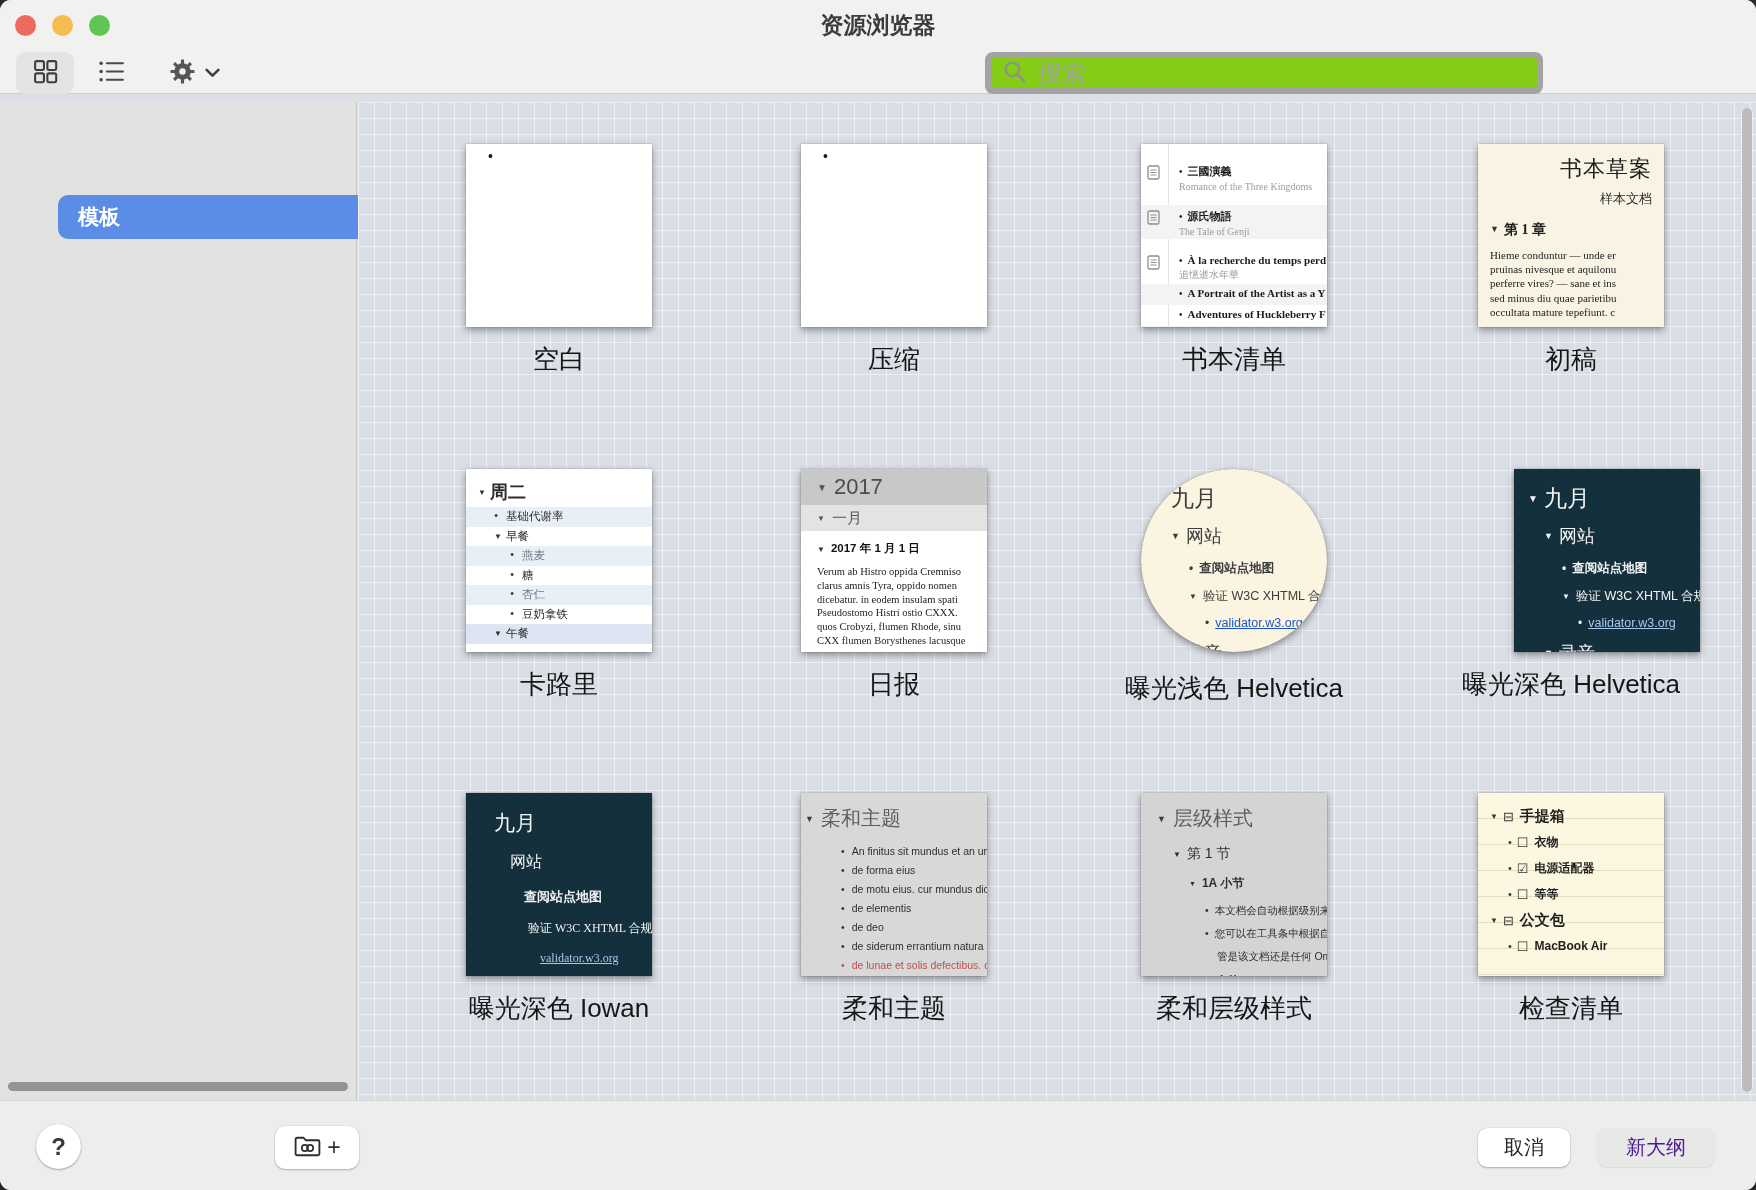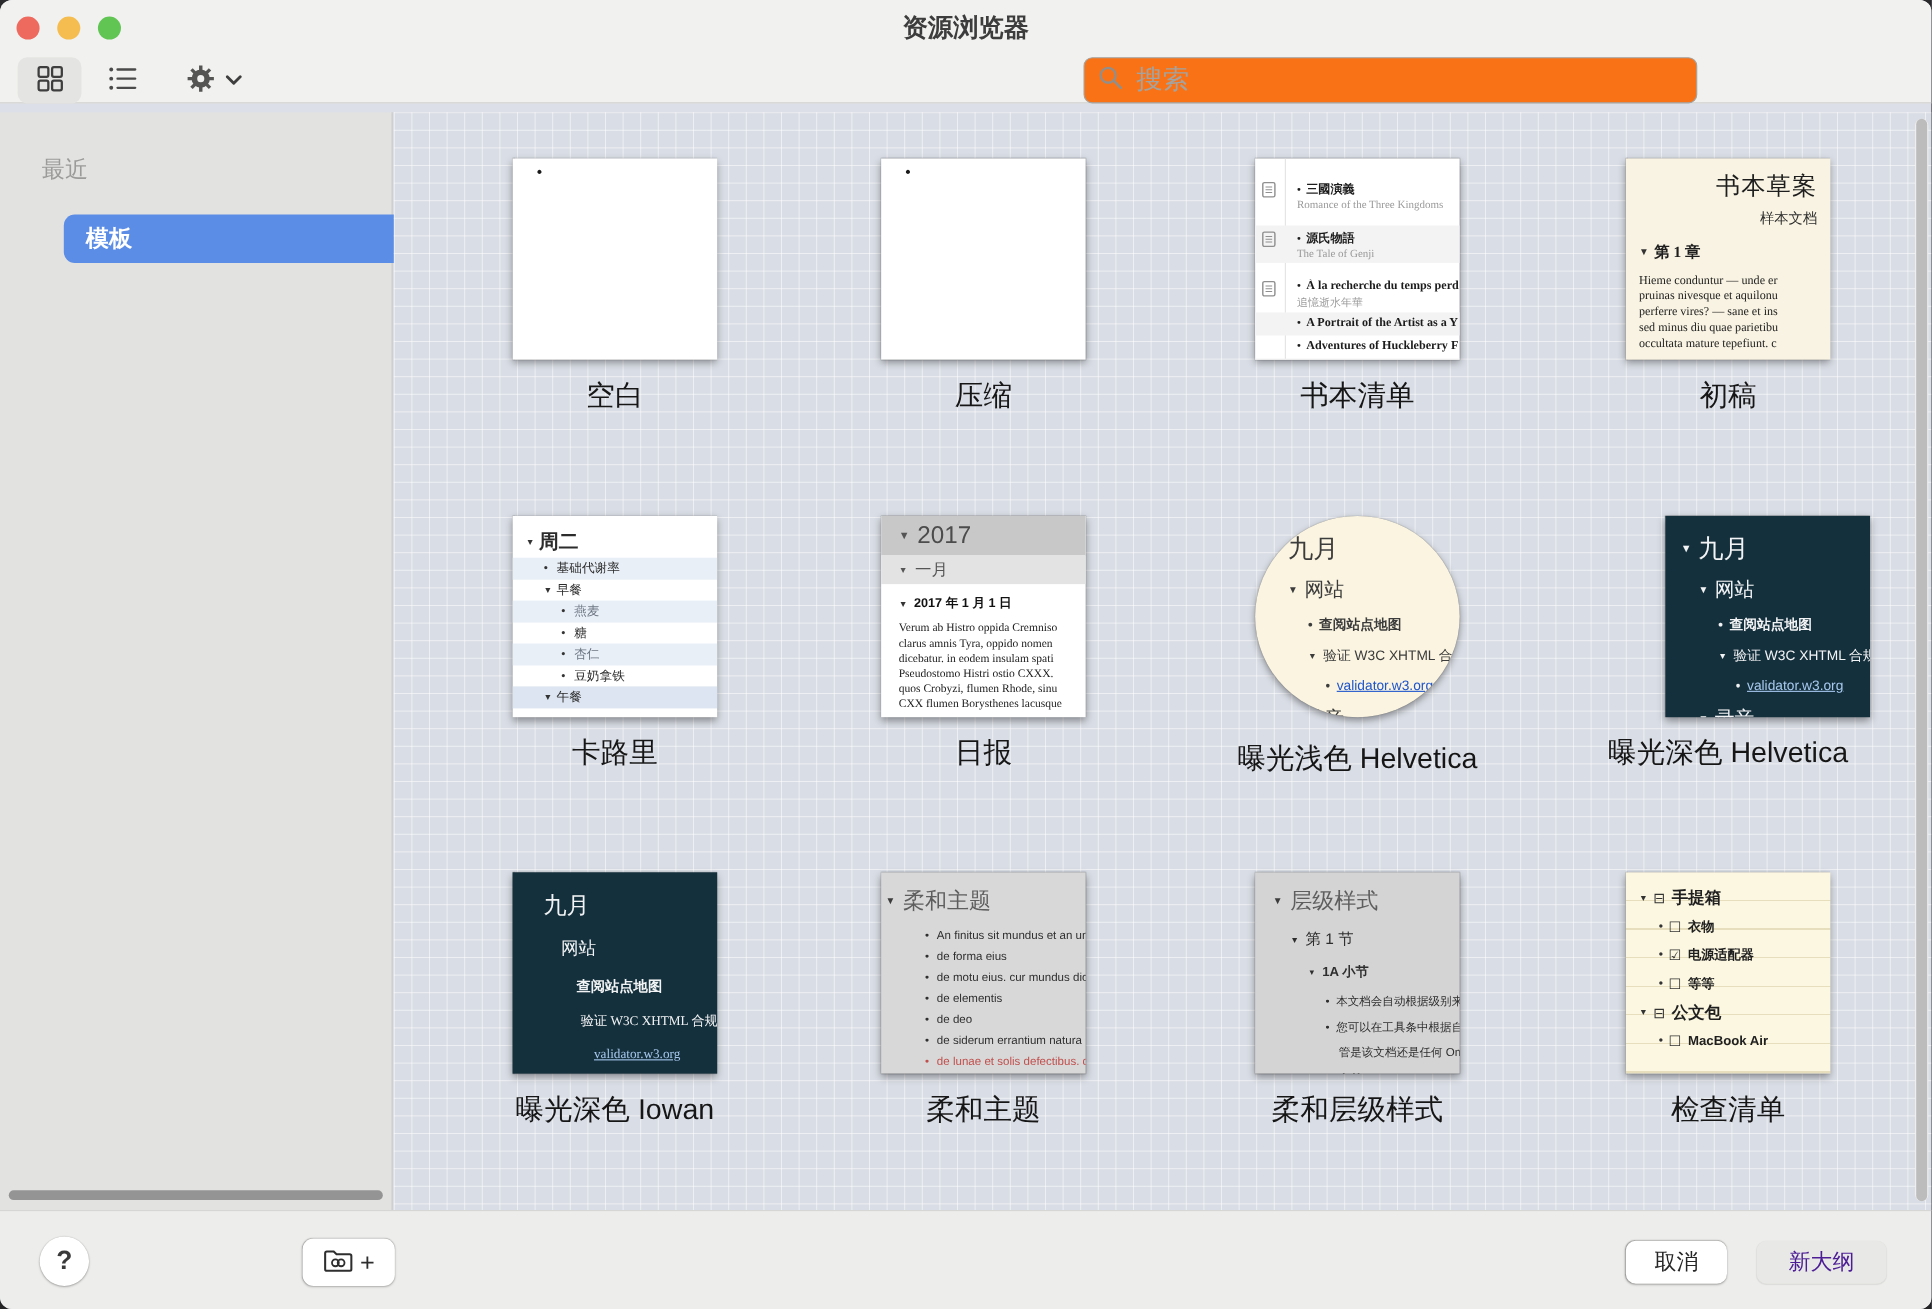--- a/index.html
+++ b/index.html
@@ -11,21 +11,21 @@
   .titlebar{position:absolute;left:0;top:0;width:100%;height:94px;background:#f1f1ef;border-bottom:1px solid #cfcfcd;}
   .lights{position:absolute;left:15px;top:15px;display:flex;gap:16px;}
   .light{width:21px;height:21px;border-radius:50%;display:inline-block;}
   .light.red{background:#ee6a5f;}.light.yellow{background:#f5bd4f;}.light.green{background:#61c554;}
   .win-title{position:absolute;left:0;right:0;top:10px;text-align:center;font-size:23px;font-weight:700;color:#3c3c3c;}
   .view-btn{position:absolute;top:52px;height:42px;border:none;display:flex;align-items:center;justify-content:center;background:transparent;border-radius:9px;cursor:default;}
   .view-btn.sel{background:#e4e4e2;}
   #btn-grid{left:16px;width:58px;}
   #btn-list{left:88px;width:46px;}
   #btn-action{left:156px;width:76px;gap:9px;}
-  .search{position:absolute;left:985px;top:52px;width:558px;height:42px;background:#f97316;border:1px solid #a3a3a3;border-radius:8px;display:flex;align-items:center;padding:0 12px;gap:10px;}
+  .search{position:absolute;left:985px;top:52px;width:558px;height:42px;background:#84cc16;border:6px solid #a3a3a3;border-radius:8px;display:flex;align-items:center;padding:0 12px;gap:10px;}
   .search input{border:none;background:transparent;outline:none;font-size:24px;color:#333;width:100%;font-family:"Liberation Sans",sans-serif;}
   .search input::placeholder{color:#a3a3a1;}
 
   
   .sidebar{position:absolute;left:0;top:102px;width:357px;bottom:90px;background:#e2e2e1;border-right:1px solid #c8c8c6;}
   .side-recent{margin:38px 0 0 38px;font-size:21px;color:#9b9b99;}
   .side-sel{position:absolute;left:18px;top:93px;width:338px;height:44px;background:#5b8de6;border-radius:10px;display:flex;align-items:center;padding-left:20px;font-size:21px;font-weight:700;color:#fff;margin-left:40px;}
   .hscroll{position:absolute;left:8px;top:980px;width:340px;height:9px;border-radius:5px;background:#949494;}
 
   
@@ -212,21 +212,20 @@
         <svg width="23" height="23" viewBox="0 0 22 22">
             <circle cx="9" cy="9" r="6.5" fill="none" stroke="#8f8f8d" stroke-width="2"></circle>
             <line x1="14.2" y1="14.2" x2="20" y2="20" stroke="#8f8f8d" stroke-width="2.2" stroke-linecap="round"></line>
           </svg>
       </span>
       <input placeholder="搜索" style="">
     </div>
   </div>
 
   <div class="sidebar">
-    <div class="side-recent">最近</div>
     <div class="side-sel">模板</div>
     <div class="hscroll"></div>
   </div>
 
   <div class="content">
 
     <div class="cell" style="left:108px;top:42px;">
       <div class="tile t-blank">
         <span class="dot">•</span>
       </div>

